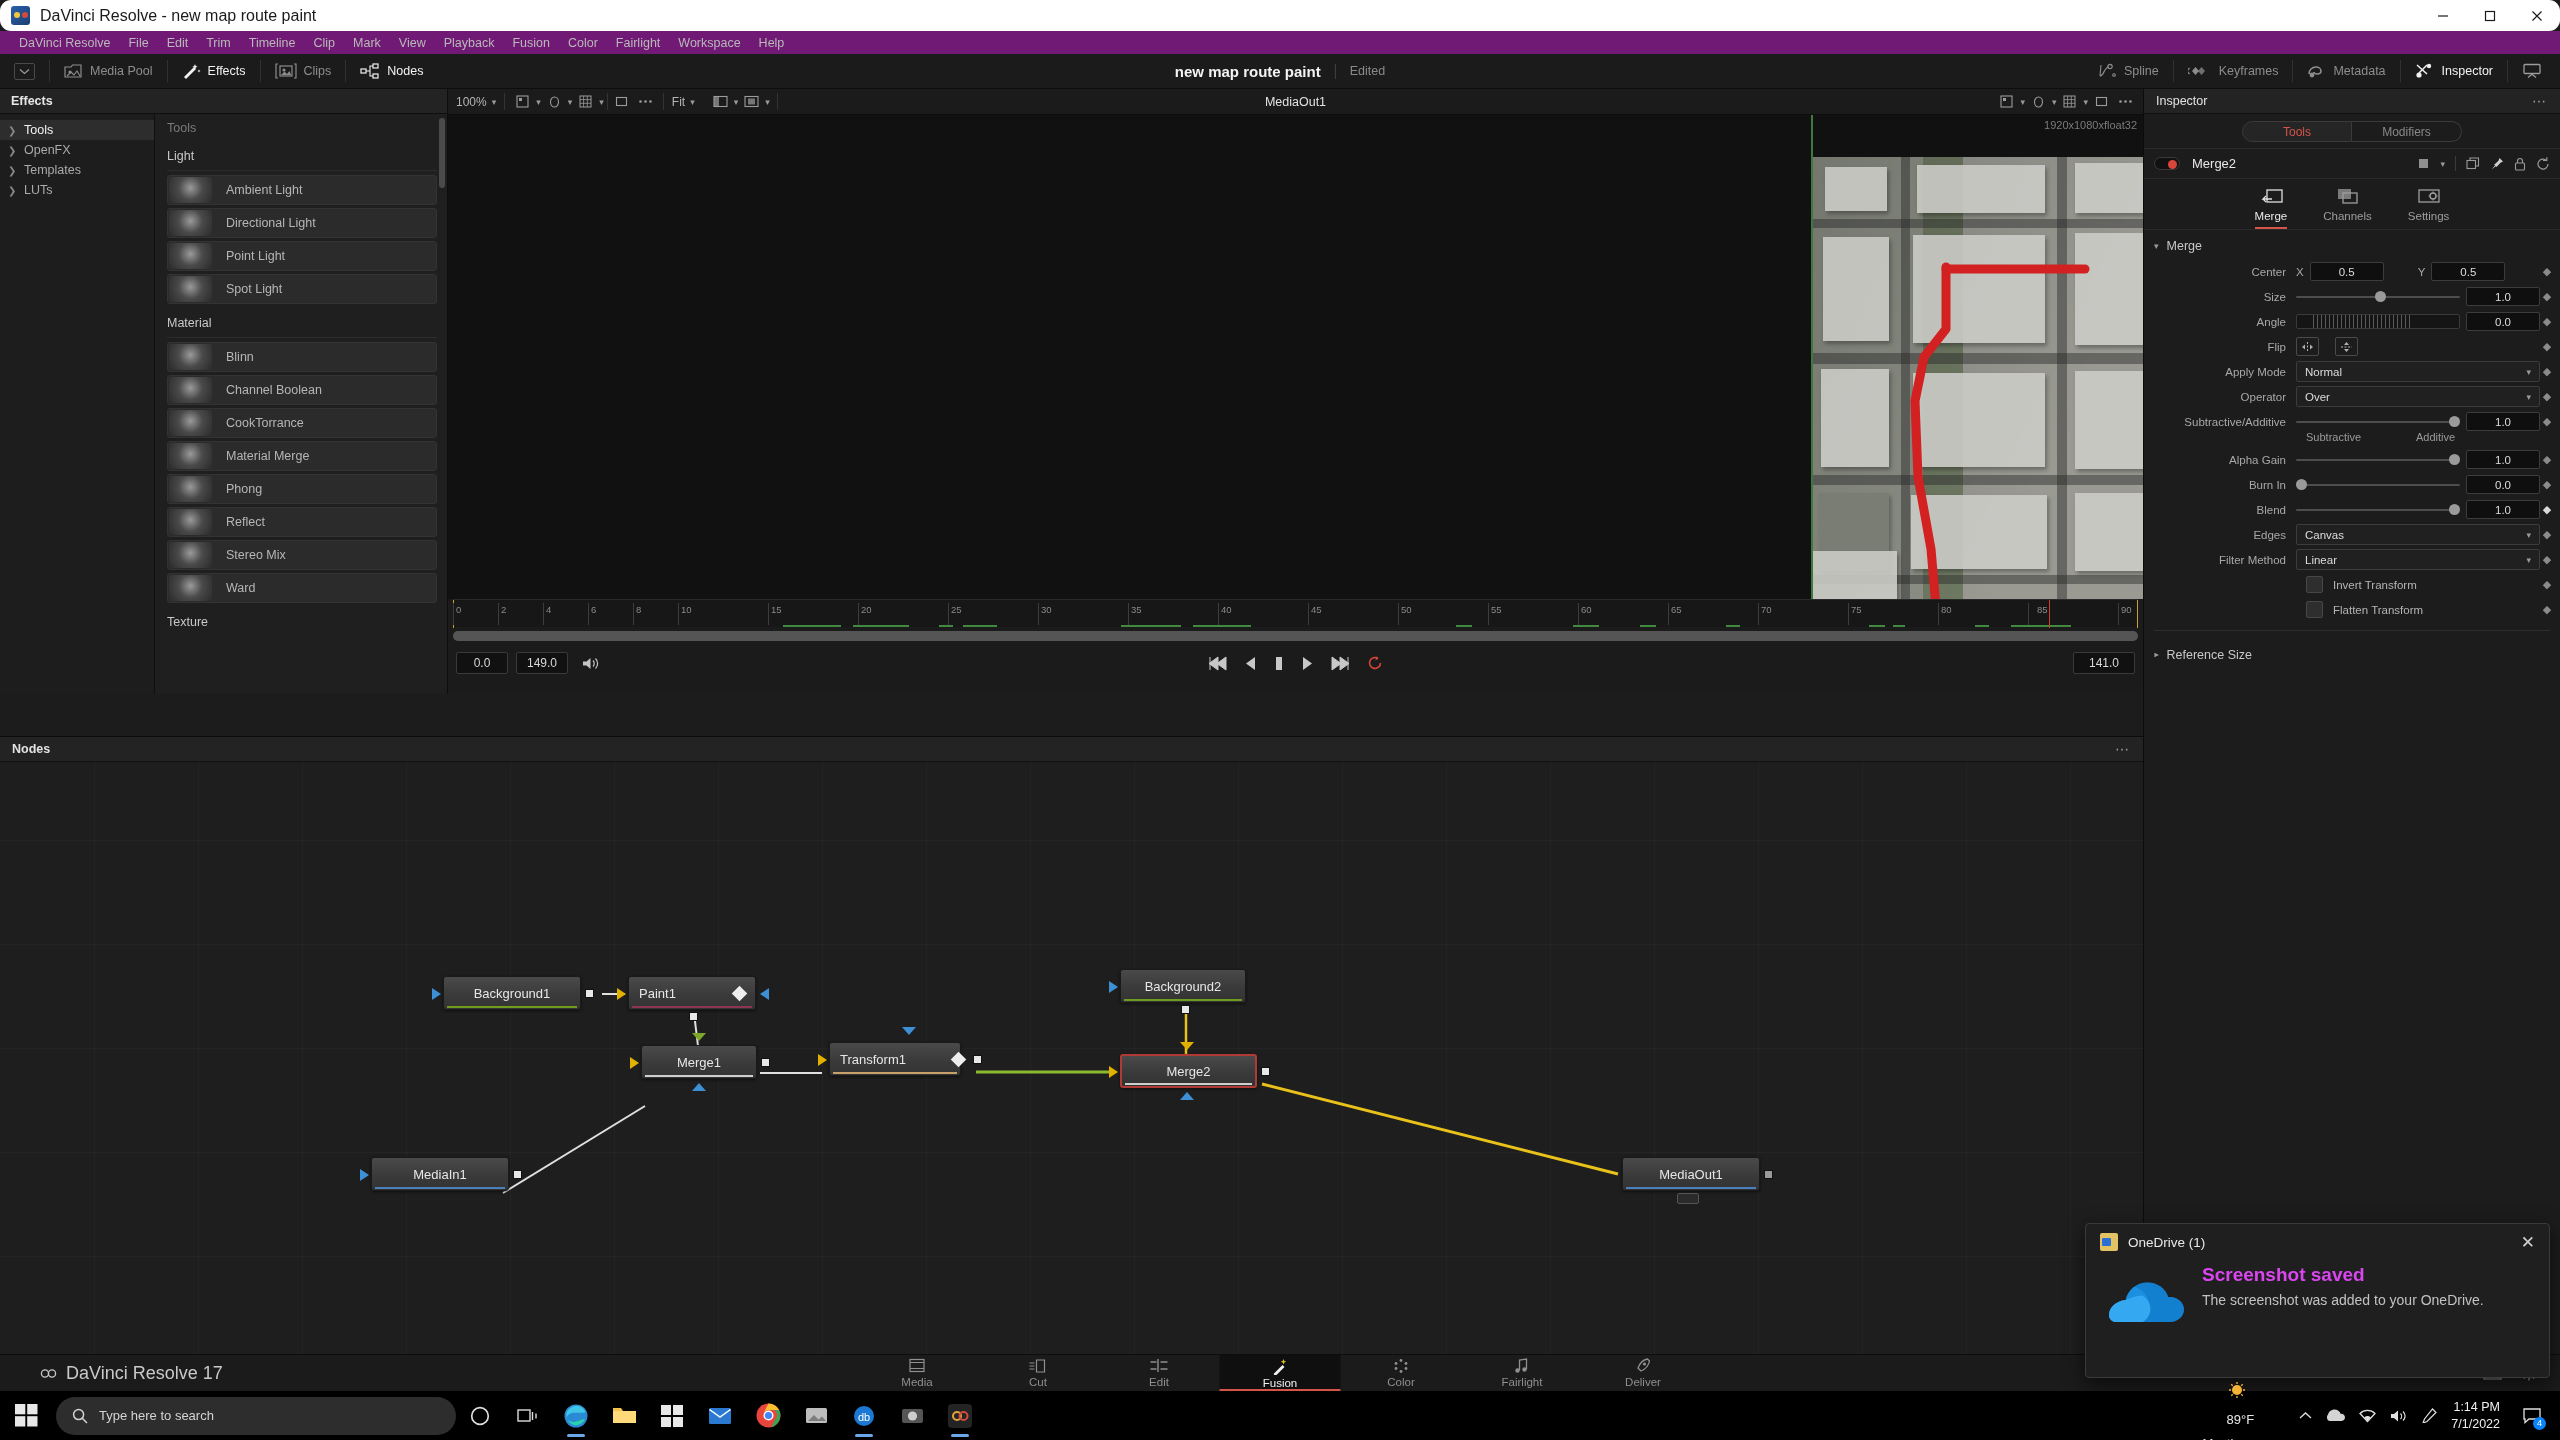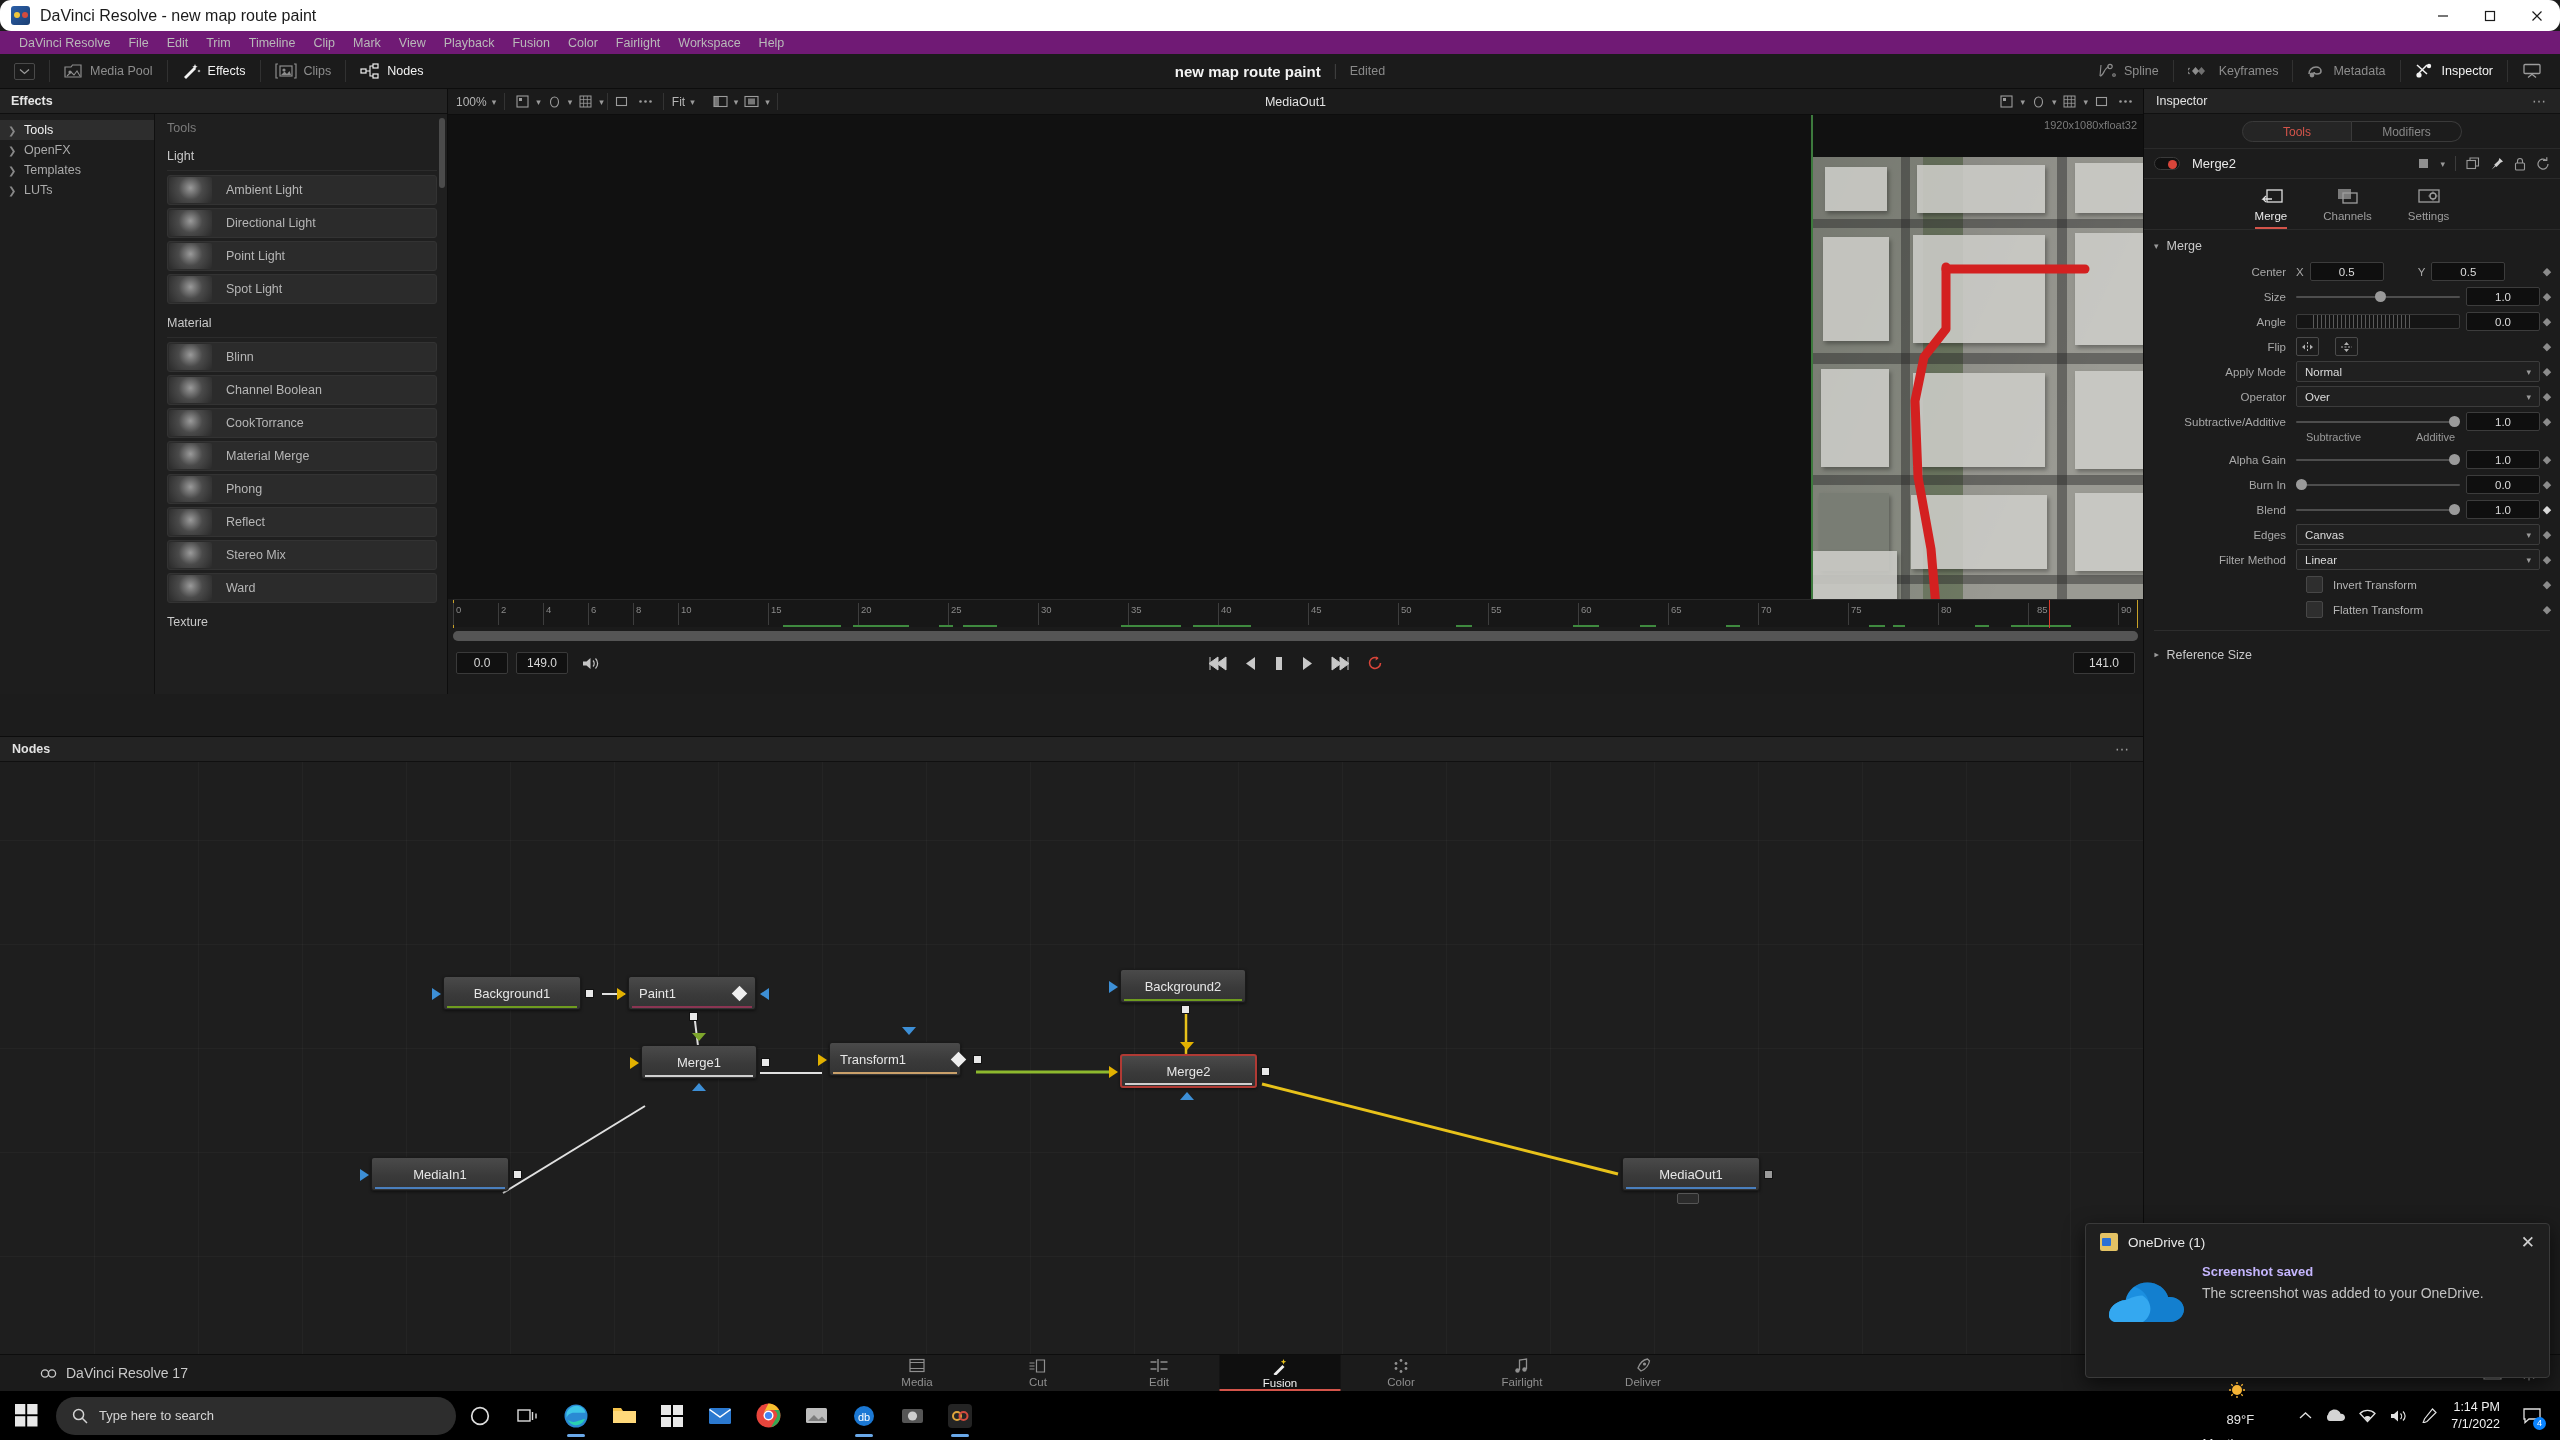--- a/index.html
+++ b/index.html
@@ -304,21 +304,21 @@
   .chk { width:17px;height:17px;background:#2e2e2e;border:1px solid #474747;border-radius:2px;}
   .crow { display:flex;align-items:center;gap:10px;height:25px;padding-left:162px;}
   .crow .cl { font-size:11.5px;color:#b4b4b4; }
   .hr { height:1px;background:#2d2d2d;margin: 8px 10px; }
 
   
   .resbar {
     position:absolute; left:0; right:0; bottom: 49px; height: 37px;
     background:#1b1b1b; border-top:1px solid #0d0d0d; display:flex; align-items:center;
   }
-  .resbar .left { display:flex;align-items:center;gap:9px;padding-left:40px;font-size:14px;color:#c9c9c9;}
+  .resbar .left { display:flex;align-items:center;gap:9px;padding-left:40px;font-size:18px;color:#c9c9c9;}
   .pages { position:absolute; left:50%; transform:translateX(-50%); display:flex; height:37px; }
   .page {
     width: 121px; display:flex;flex-direction:column;align-items:center;justify-content:center;gap:2px;
     font-size:11.5px; color:#8f8f8f; position:relative;
   }
   .page.active { color:#f0f0f0; background:#0f0f0f; }
   .page.active::after { content:''; position:absolute;left:0;right:0;bottom:0;height:3px;background:#d4544a;}
   .resbar .right { margin-left:auto; display:flex;align-items:center;gap:18px;padding-right:22px;color:#a6a6a6;}
 
   
@@ -354,21 +354,21 @@
     background:#1f1f1f; border:1px solid #3a3a3a; border-radius:4px;
     box-shadow: 0 6px 20px rgba(0,0,0,0.6);
   }
   .toast-head { display:flex; align-items:center; height: 36px; padding: 0 14px; gap: 10px; }
   .toast-head .ap { font-size: 13.5px; color:#e8e8e8; }
   .toast-head .x { margin-left:auto; color:#cfcfcf; font-size:17px; }
   .od-icon { width:18px;height:18px;border-radius:2px;background:#e3c264;position:relative;}
   .od-icon::after{content:'';position:absolute;left:2px;top:5px;width:9px;height:8px;background:#2a6fd4;border-radius:1px;}
   .toast-body { display:flex; gap: 18px; padding: 4px 18px 0 22px; }
   .od-cloud { width: 76px; height: 56px; position:relative; flex:0 0 auto; margin-top: 8px;}
-  .toast-txt .t1 { font-size: 13px; color:#c4b5fd; font-weight:bold; margin-bottom: 5px; }
+  .toast-txt .t1 { font-size: 19px; color:#d946ef; font-weight:bold; margin-bottom: 5px; }
   .toast-txt .t2 { font-size: 14px; color:#c2c2c2; line-height: 1.42; }
 </style>
 </head>
 <body>
 
 <div class="app">
 
   <div class="winbar">
     <div class="wtitle">
       <div class="dvlogo"></div>

